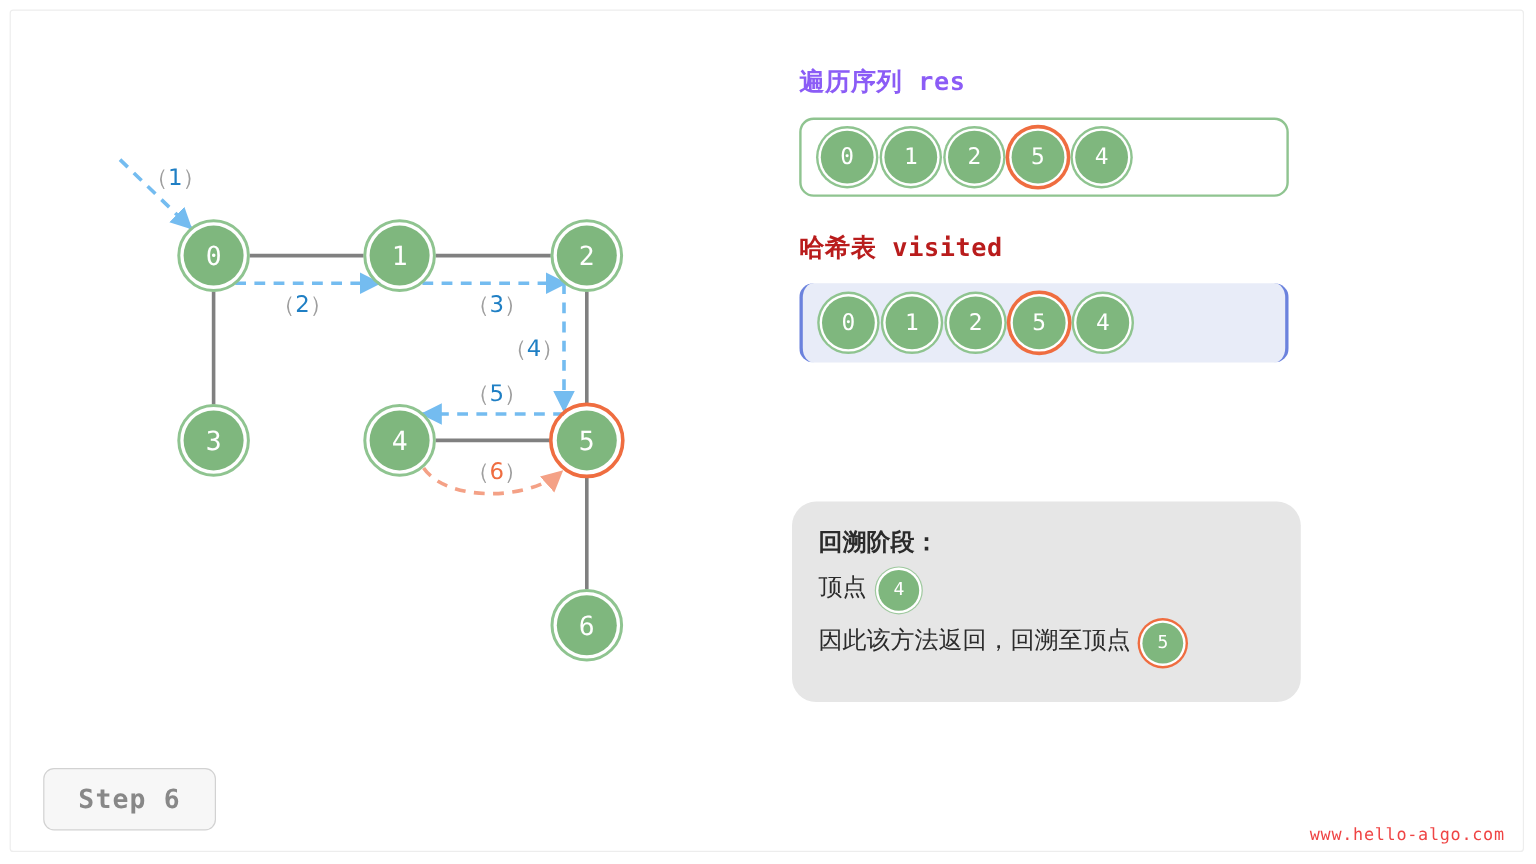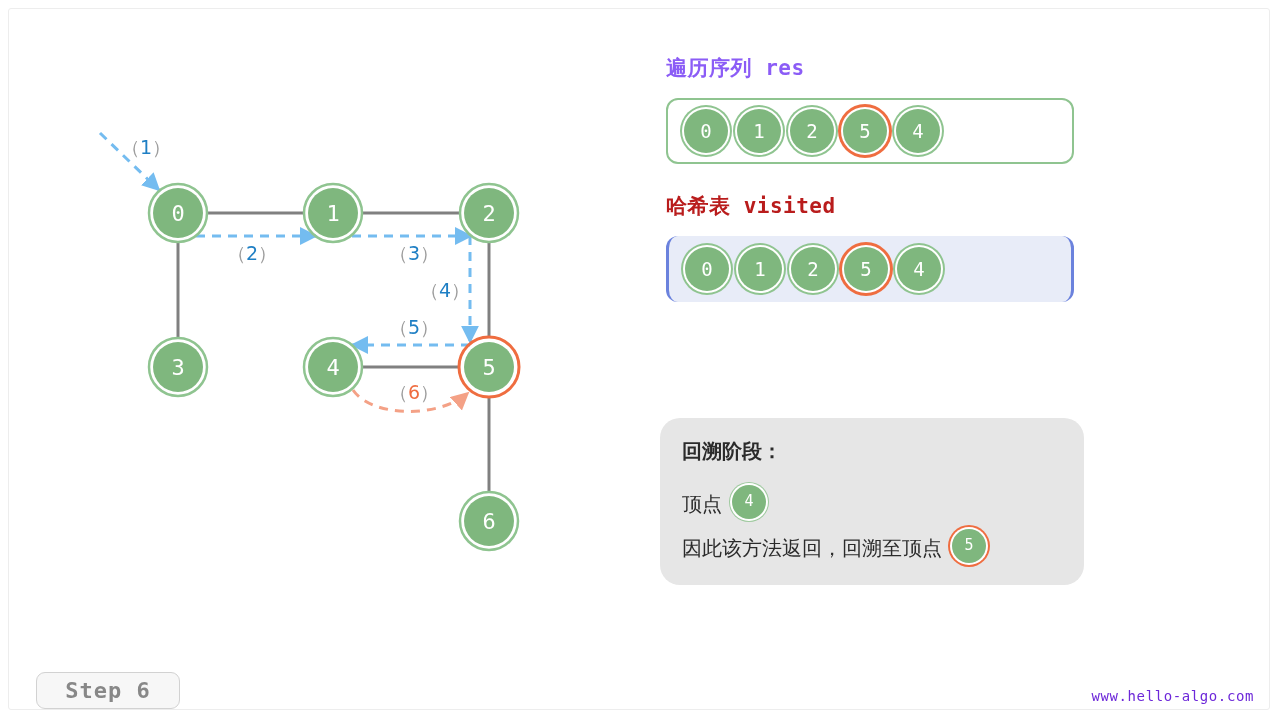--- a/index.html
+++ b/index.html
@@ -131,57 +131,56 @@
   }
   .explain-head {
     font-weight: bold;
     font-size: 20px;
     color: #2b2b2b;
     margin-bottom: 10px;
     line-height: 1.35;
   }
   .explain-line {
     display: flex;
-    align-items: flex-end;
+    align-items: flex-start;
     font-size: 20px;
     color: #2b2b2b;
     line-height: 1.45;
     height: 44px;
     white-space: pre;
   }
   .explain-line .chip.sm { margin: 0 10px; }
 
   
   .step-badge {
     position: absolute;
     left: 36px;
     top: 640px;
     width: 144px;
-    height: 37px;
+    height: 52px;
     box-sizing: border-box;
     border: 1px solid #d2d2d2;
     border-radius: 9px;
     background: #f7f7f7;
     display: flex;
     align-items: center;
     justify-content: center;
     color: #888888;
     font-family: "DejaVu Sans Mono", "Liberation Mono", monospace;
     font-weight: bold;
     font-size: 22px;
     letter-spacing: 1px;
-    margin-top: 32px;
   }
 
   
   .watermark {
     position: absolute;
     right: 26px;
     bottom: 16px;
-    color: #6d28d9;
+    color: #ef4444;
     font-family: "DejaVu Sans Mono", "Liberation Mono", monospace;
     font-size: 14px;
     letter-spacing: 0.6px;
   }
 
   
   .nlabel {
     font-family: "DejaVu Sans Mono", "Liberation Mono", monospace;
     font-size: 22px;
     fill: #ffffff;

